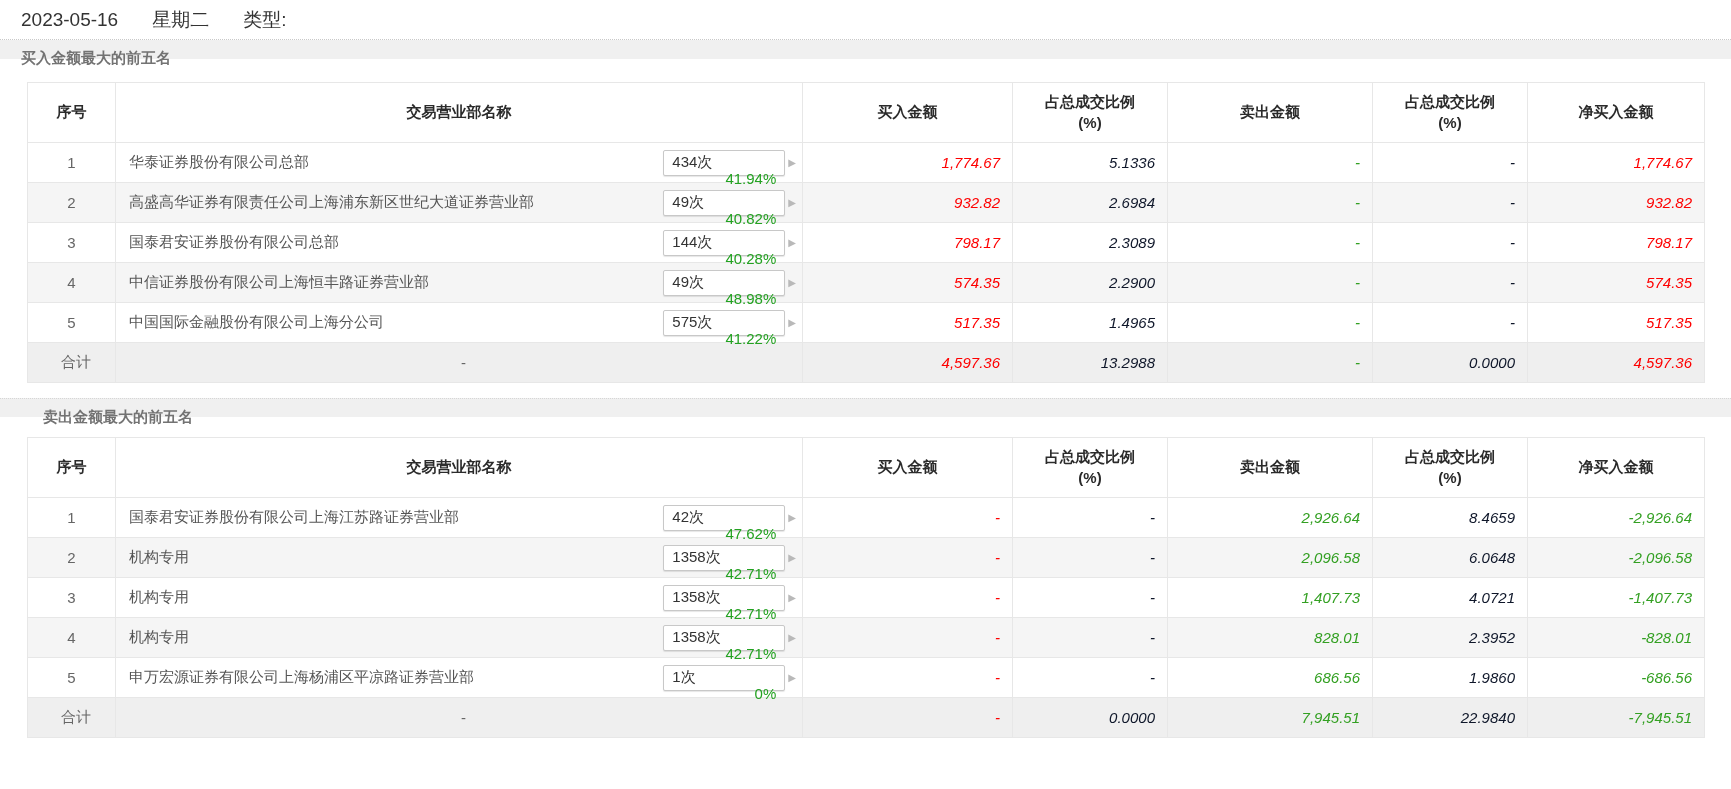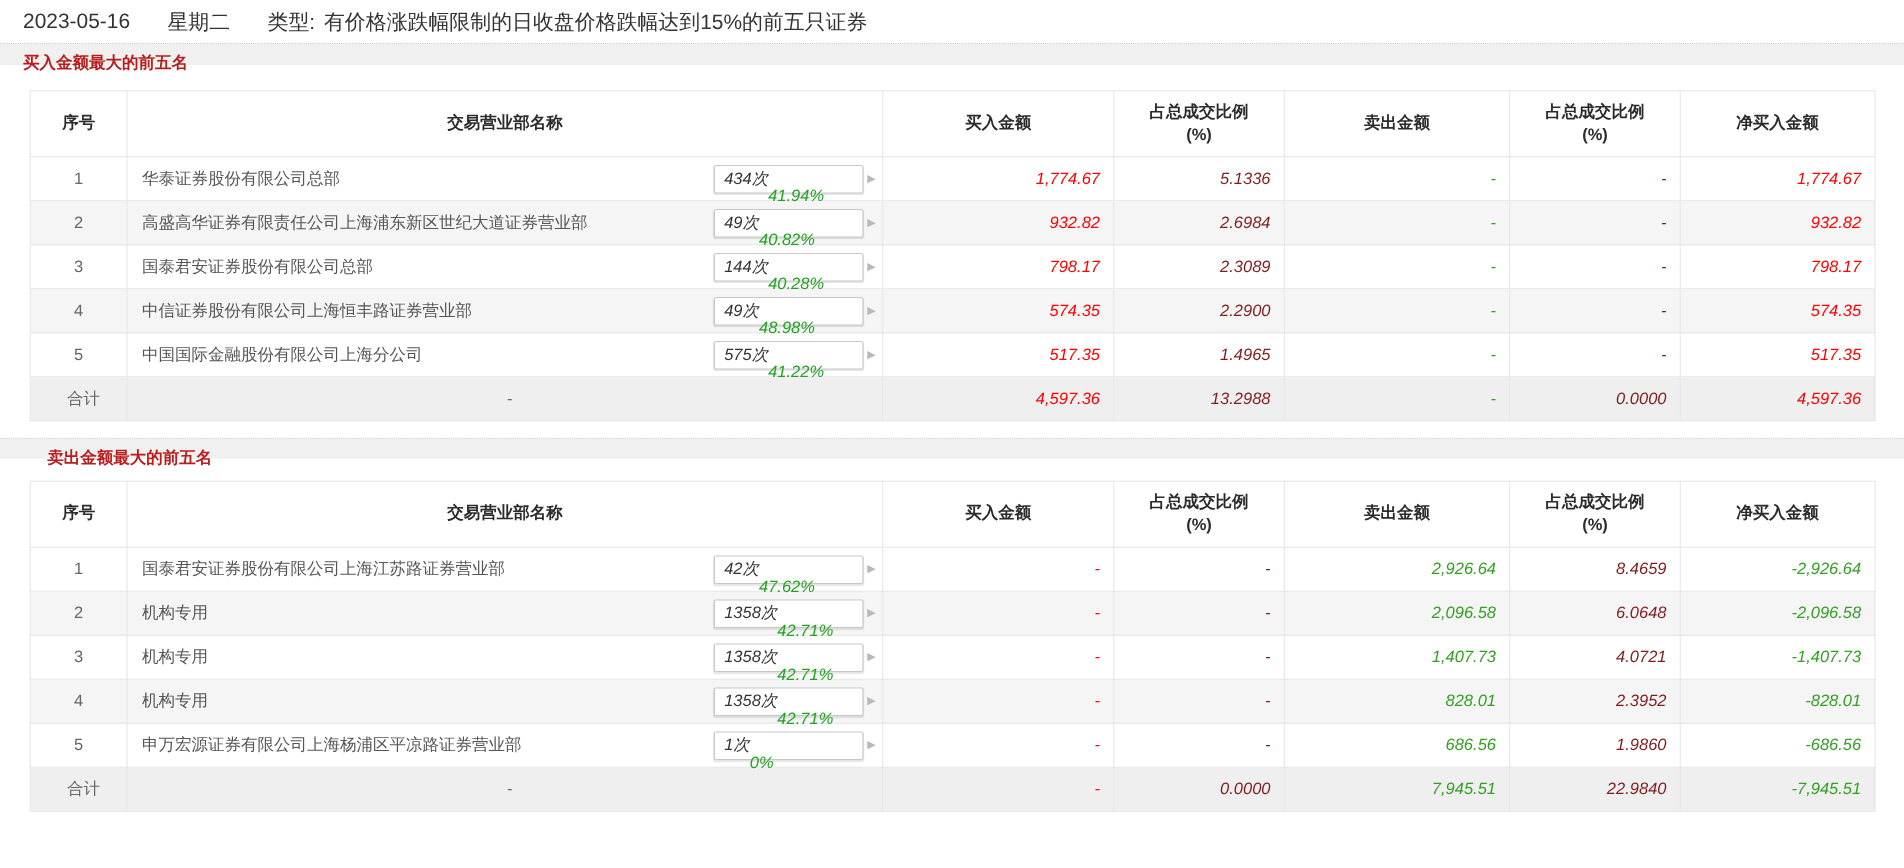--- a/index.html
+++ b/index.html
@@ -17,21 +17,21 @@
     padding-left: 21px;
     font-size: 19px; color: #333;
     border-bottom: 1px dotted #c9c9c9;
   }
   .titlebar .sp { margin-right: 34px; white-space: nowrap; }
   .titlebar .type-label { margin-right: 8px; }
   .section-bar {
     height: 19px; line-height: 35px;
     background: #f0f0f0;
     padding-left: 21px;
-    font-size: 15px; font-weight: bold; color: #b91c1c;
+    font-size: 15px; font-weight: bold; color: #737373;
   }
   .section-bar.second { border-top: 1px dotted #d6d6d6; padding-left: 43px; }
   .tbl-wrap { padding: 0 27px; }
   table {
     border-collapse: collapse;
     width: 1677px;
     table-layout: fixed;
     font-size: 15px;
   }
   table.t1 { margin-top: 23px; margin-bottom: 15px; }
@@ -46,46 +46,44 @@
   }
   td { height: 40px; }
   tr.stripe td { background: #f5f5f5; }
   tr.total td { background: #efefef; padding-left: 10px; }
   td.seq { text-align: center; color: #666; }
   td.name-cell { padding: 0 6px 0 13px; }
   .name-flex { display: flex; align-items: center; justify-content: space-between; }
   .broker-name { color: #555; white-space: nowrap; overflow: hidden; }
   .badge-wrap { display: inline-flex; align-items: center; flex: 0 0 auto; }
   .badge {
-    display: inline-flex; align-items: center; justify-content: flex-start;
-    width: 136px; height: 26px;
+    display: inline-flex; align-items: center; justify-content: space-between;
+    width: 122px; height: 26px;
     border: 1px solid #c8c8c8;
     background: #fff;
     padding: 0 8px;
     border-radius: 2px;
     box-shadow: 0 1px 1px rgba(0,0,0,0.10);
-    font-style: italic;
   }
   .badge-count { color: #333; }
   .badge-pct { color: #23a221; margin-top: 32px; }
   .badge-arrow { color: #b9b9b9; font-size: 10px; margin-left: 3px; }
   td.num { text-align: right; padding-right: 12px; white-space: nowrap; font-style: italic; }
   .red { color: #fe0000; }
   .green { color: #33a022; }
-  .gray { color: #7f1d1d; }
+  .gray { color: #0f172a; }
   td.center-dash { text-align: center; color: #666; }
 </style>
 </head>
 <body>
 
 <div class="titlebar">
   <span class="sp">2023-05-16</span>
   <span class="sp">星期二</span>
   <span class="type-label">类型:</span>
-  <span>有价格涨跌幅限制的日收盘价格跌幅达到15%的前五只证券</span>
 </div>
 
 <div class="section-bar">买入金额最大的前五名</div>
 
 <div class="tbl-wrap">
 <table class="t1">
   <colgroup>
     <col style="width:88px">
         <col style="width:687px">
         <col style="width:210px">

